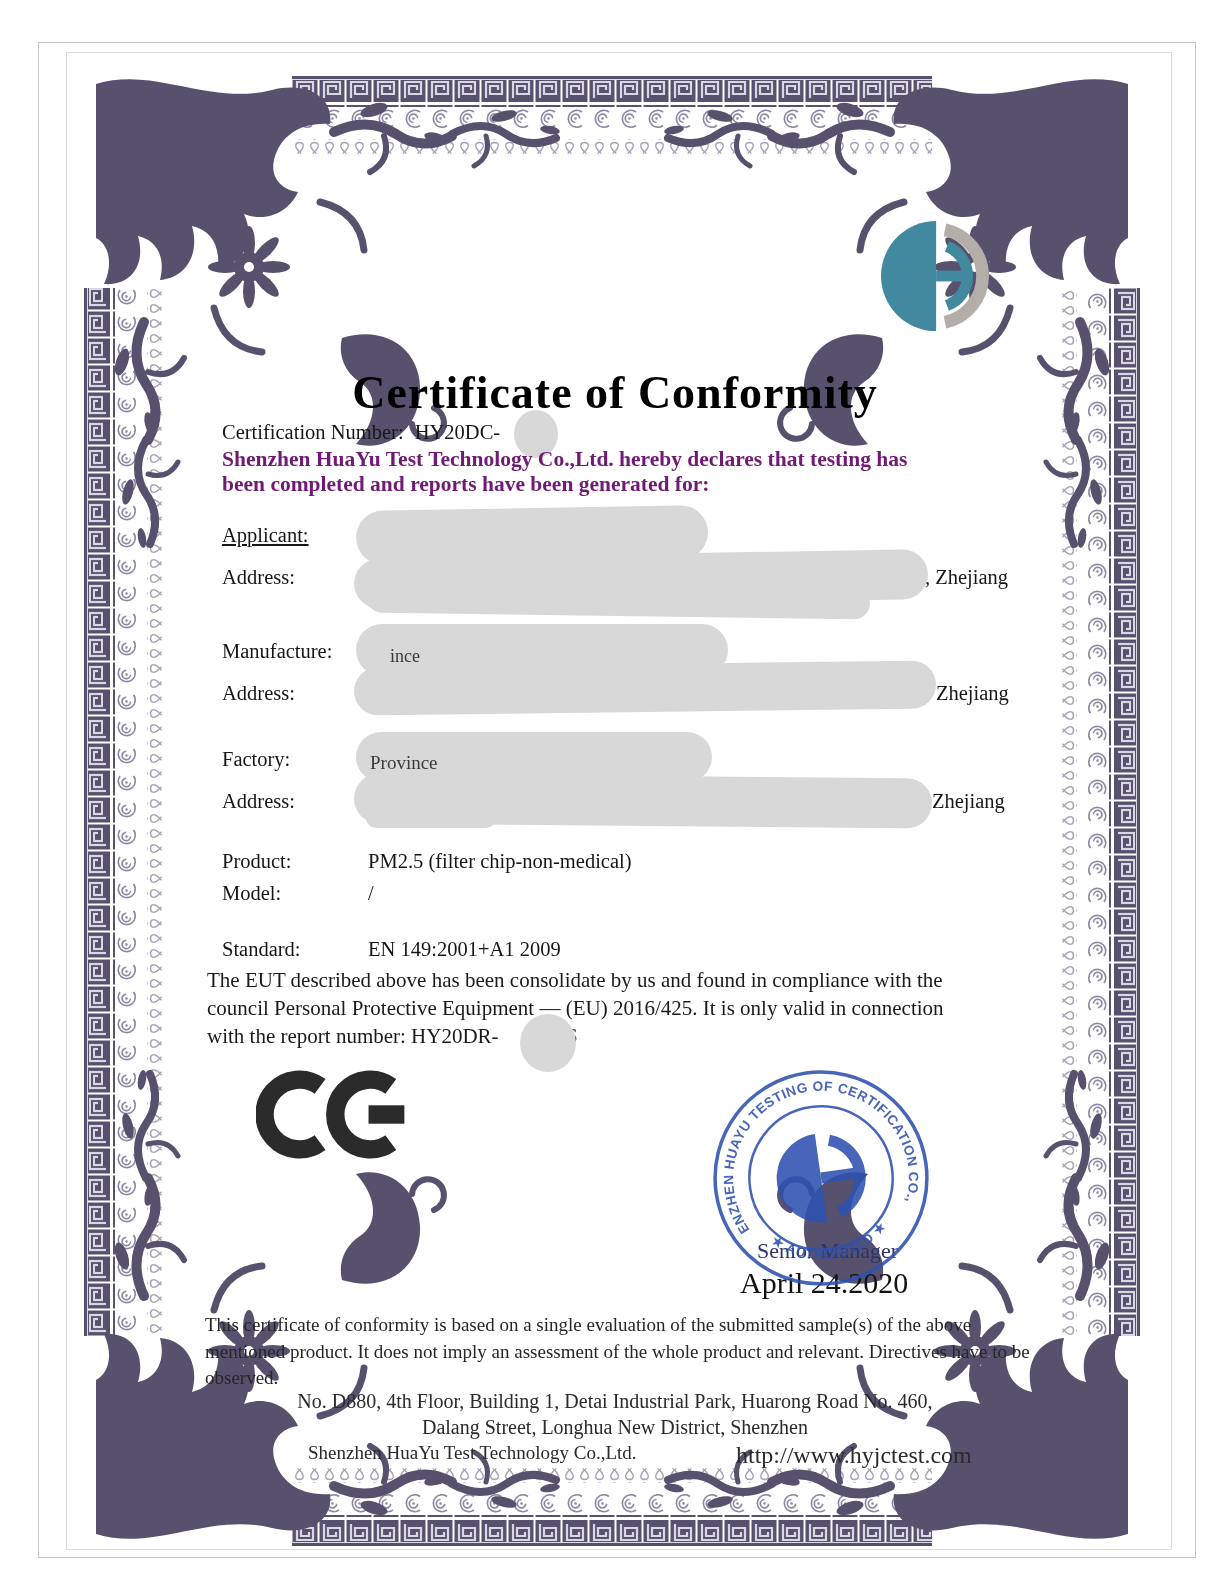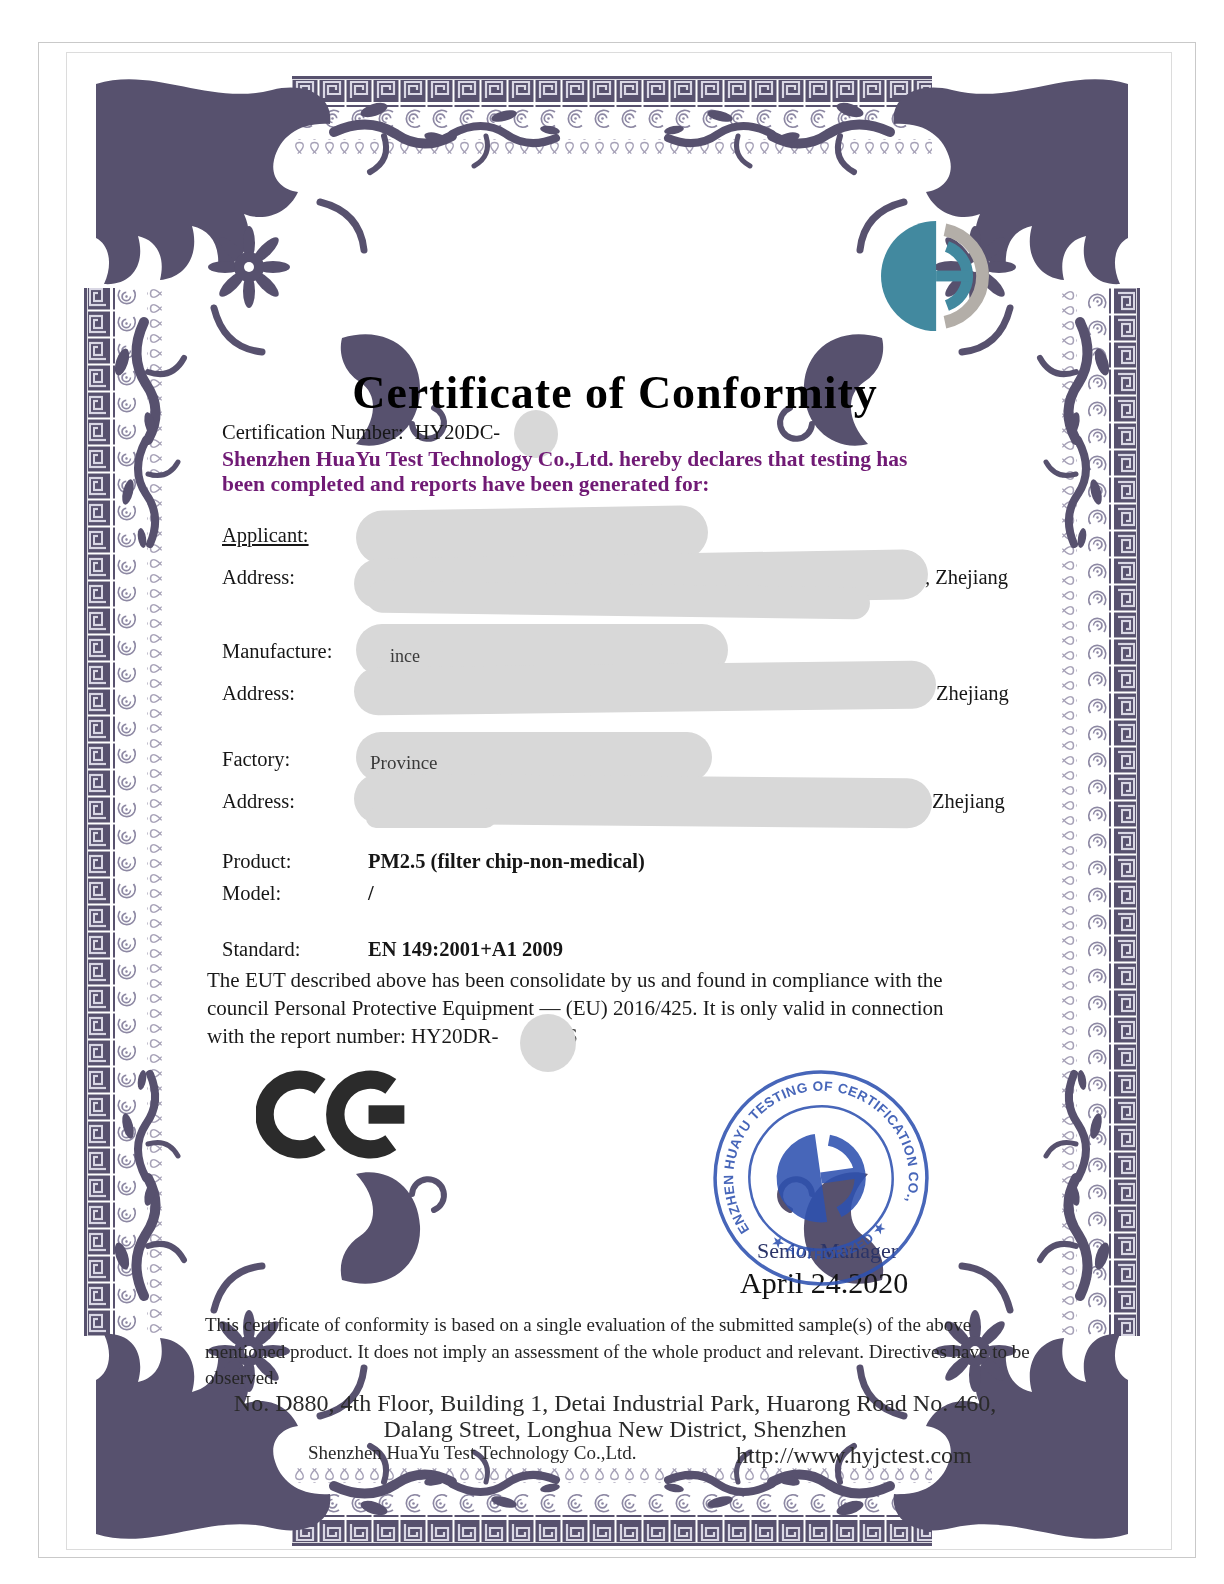--- a/index.html
+++ b/index.html
@@ -12,34 +12,34 @@
   
   .page-edge{border:1px solid #c9c9c9;}
   .page-edge-inner{border:1px solid #dcdcdc;}
   
   .title{
     left:150px;top:366px;width:930px;text-align:center;
     font-size:46px;font-weight:bold;letter-spacing:1px;color:#000000;
   }
   .line{white-space:nowrap;font-size:20.5px;}
   .lbl{left:222px;}
-  .bold{font-weight:bold;}
+  .bold{font-weight:normal;}
   .decl{
     left:222px;top:447px;width:724px;font-size:21.5px;font-weight:bold;line-height:1.16;color:#701a75;
   }
   .blob{
     background:#d8d8d8;border-radius:28px;position:absolute;
   }
   .blob.circle{border-radius:50%;}
   .fragment{font-size:18px;color:#3a3a3a;margin-top:44px;}
   .eut{font-size:21px;color:#1a1a1a;}
   .footnote{
     left:205px;top:1312px;width:845px;font-size:19px;line-height:1.4;color:#262626;
   }
-  .centerline{left:170px;width:890px;text-align:center;font-size:24px;color:#2a2a2a;}
+  .centerline{left:170px;width:890px;text-align:center;font-size:20px;color:#2a2a2a;}
   .sig-title{font-size:22px;color:#2b3468;}
   .sig-date{font-size:30px;color:#131313;}
   .stamp-wrap{transform:rotate(-8deg);opacity:0.88;}
   svg{display:block;}
   .strip-bottom{transform:scaleY(-1);}
   .corner{width:480px;height:480px;}
   .corner.tr{transform:scaleX(-1);}
   .corner.bl{transform:scaleY(-1);}
   .corner.br{transform:scale(-1,-1);}
 </style>

